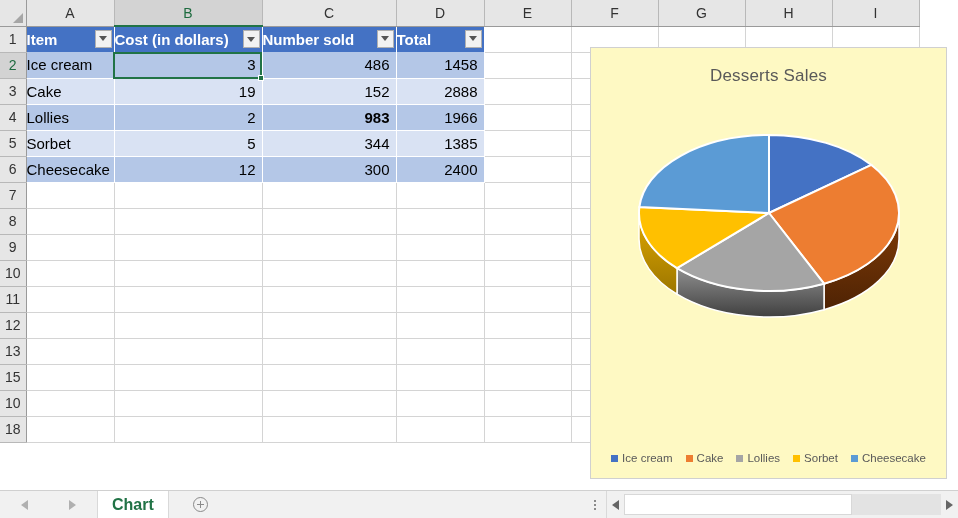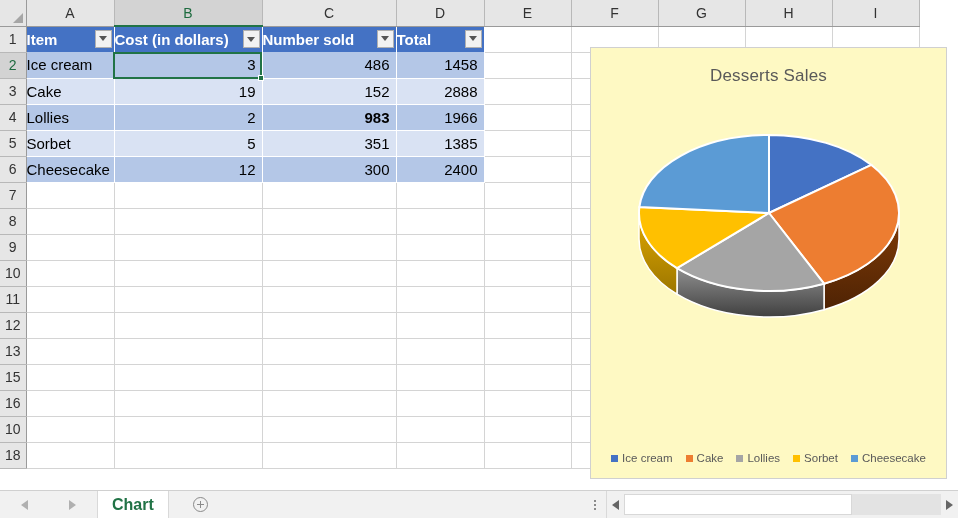--- a/index.html
+++ b/index.html
@@ -240,21 +240,21 @@
             <td class="cell" style="width: 87px;"></td>
             <td class="cell" style="width: 87px;"></td>
             <td class="cell" style="width: 87px;"></td>
             <td class="cell" style="width: 87px;"></td>
             <td class="cell" style="width: 87px;"></td>
           </tr>
           <tr>
             <td class="rowhead">5</td>
             <td class="cell band-b" style="width: 88px;">Sorbet</td>
             <td class="cell band-b num" style="width: 148px;">5</td>
-            <td class="cell band-b num" style="width: 134px;">351</td>
+            <td class="cell band-b num" style="width: 134px;">344</td>
             <td class="cell band-b num" style="width: 88px;">1385</td>
             <td class="cell" style="width: 87px;"></td>
             <td class="cell" style="width: 87px;"></td>
             <td class="cell" style="width: 87px;"></td>
             <td class="cell" style="width: 87px;"></td>
             <td class="cell" style="width: 87px;"></td>
           </tr>
           <tr>
             <td class="rowhead">6</td>
             <td class="cell band-a" style="width: 88px;">Cheesecake</td>
@@ -346,32 +346,20 @@
             <td class="cell" style="width: 134px;"></td>
             <td class="cell" style="width: 88px;"></td>
             <td class="cell" style="width: 87px;"></td>
             <td class="cell" style="width: 87px;"></td>
             <td class="cell" style="width: 87px;"></td>
             <td class="cell" style="width: 87px;"></td>
             <td class="cell" style="width: 87px;"></td>
           </tr>
           <tr>
             <td class="rowhead">15</td>
-            <td class="cell" style="width: 88px;"></td>
-            <td class="cell" style="width: 148px;"></td>
-            <td class="cell" style="width: 134px;"></td>
-            <td class="cell" style="width: 88px;"></td>
-            <td class="cell" style="width: 87px;"></td>
-            <td class="cell" style="width: 87px;"></td>
-            <td class="cell" style="width: 87px;"></td>
-            <td class="cell" style="width: 87px;"></td>
-            <td class="cell" style="width: 87px;"></td>
-          </tr>
-          <tr>
-            <td class="rowhead">16</td>
             <td class="cell" style="width: 88px;"></td>
             <td class="cell" style="width: 148px;"></td>
             <td class="cell" style="width: 134px;"></td>
             <td class="cell" style="width: 88px;"></td>
             <td class="cell" style="width: 87px;"></td>
             <td class="cell" style="width: 87px;"></td>
             <td class="cell" style="width: 87px;"></td>
             <td class="cell" style="width: 87px;"></td>
             <td class="cell" style="width: 87px;"></td>
           </tr>

